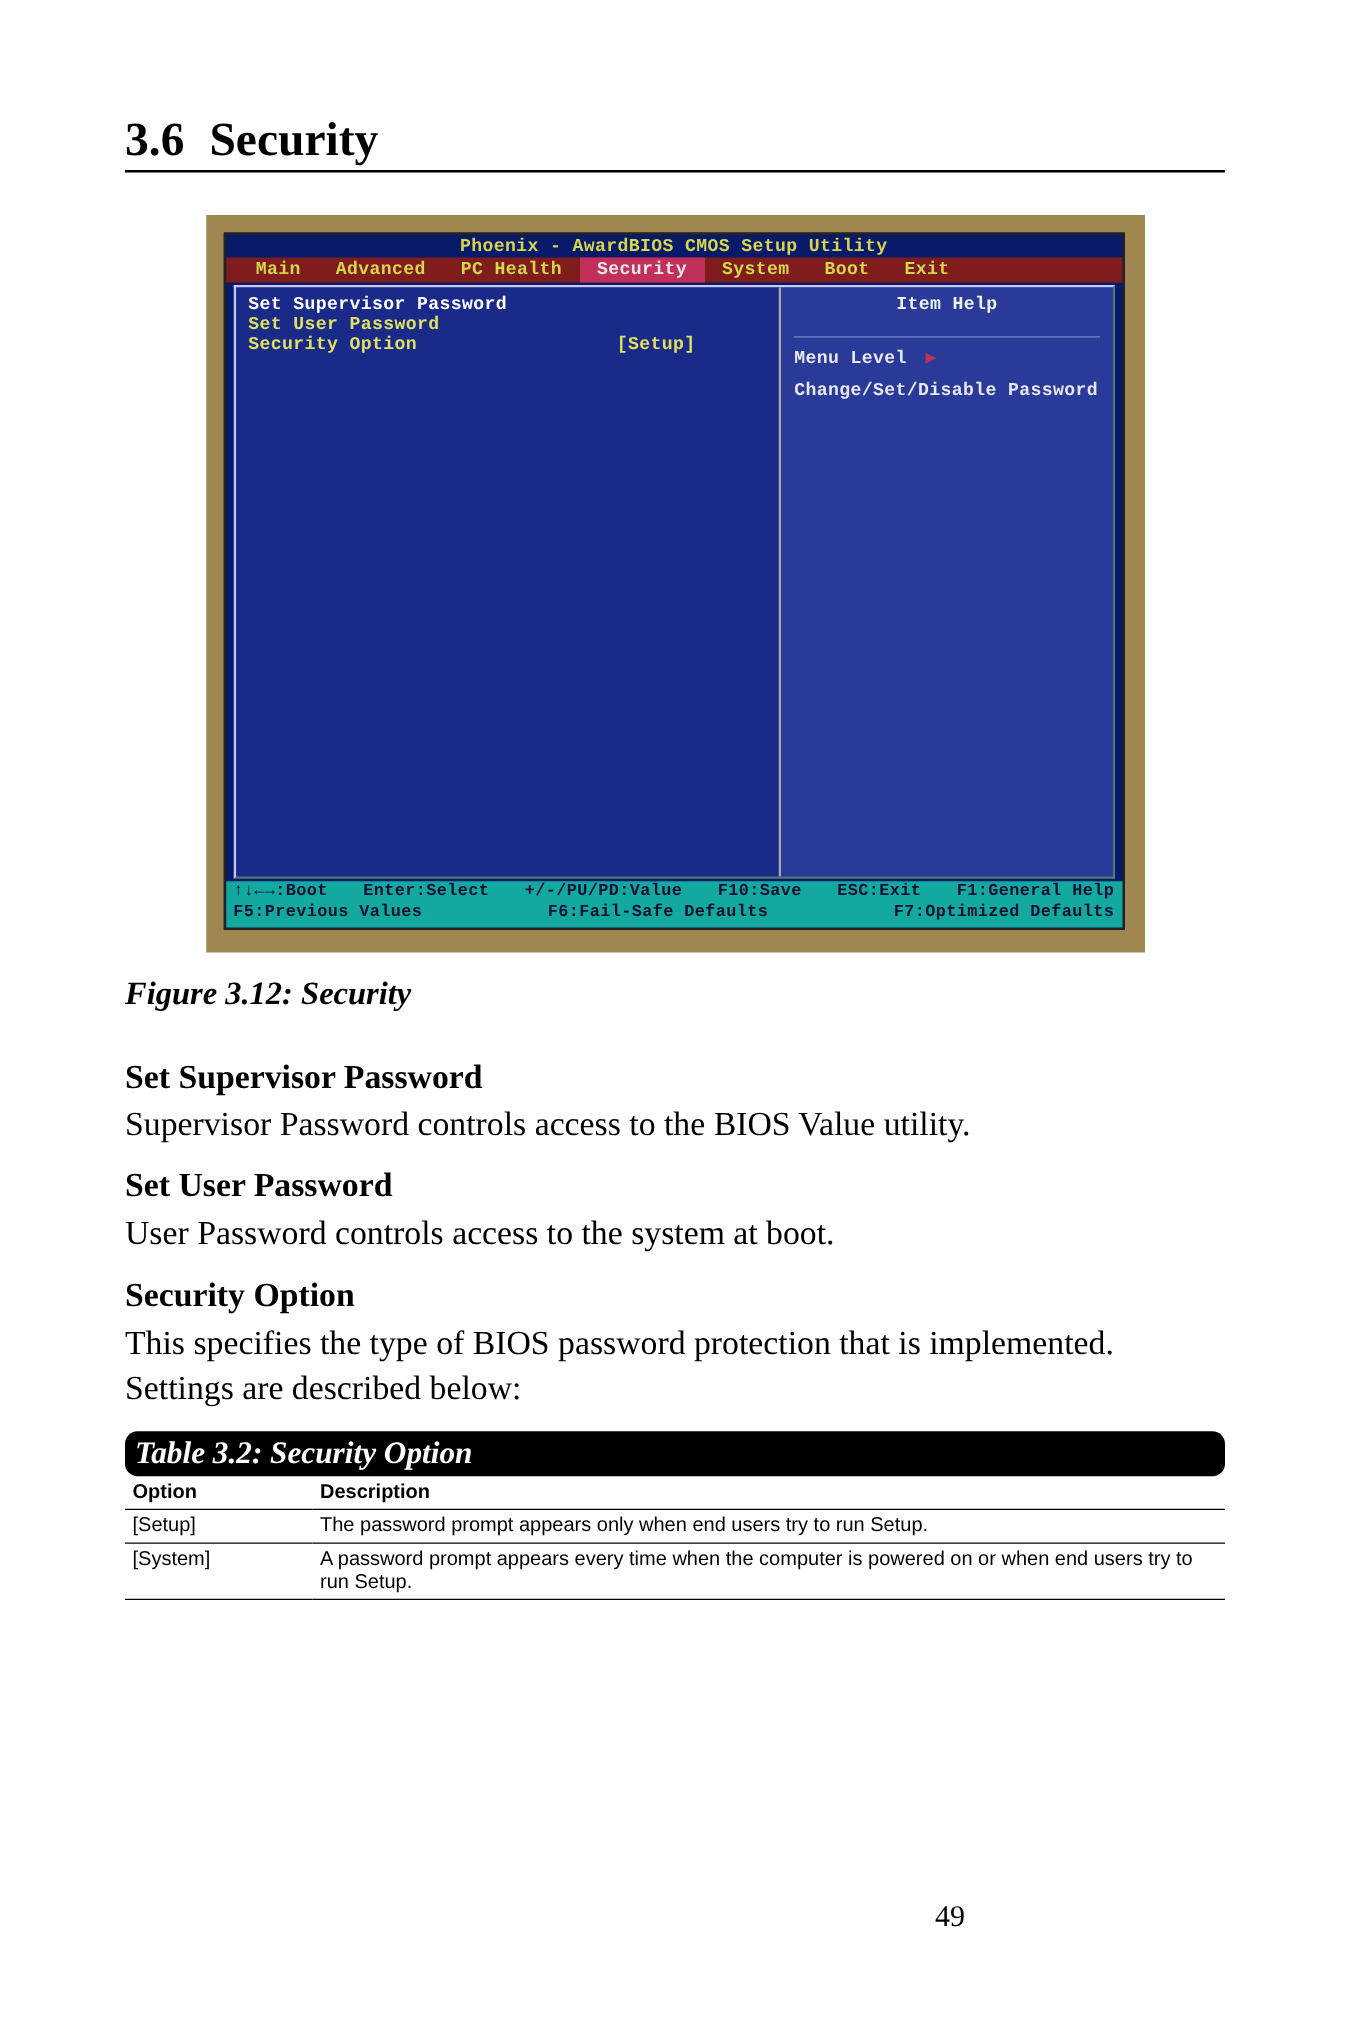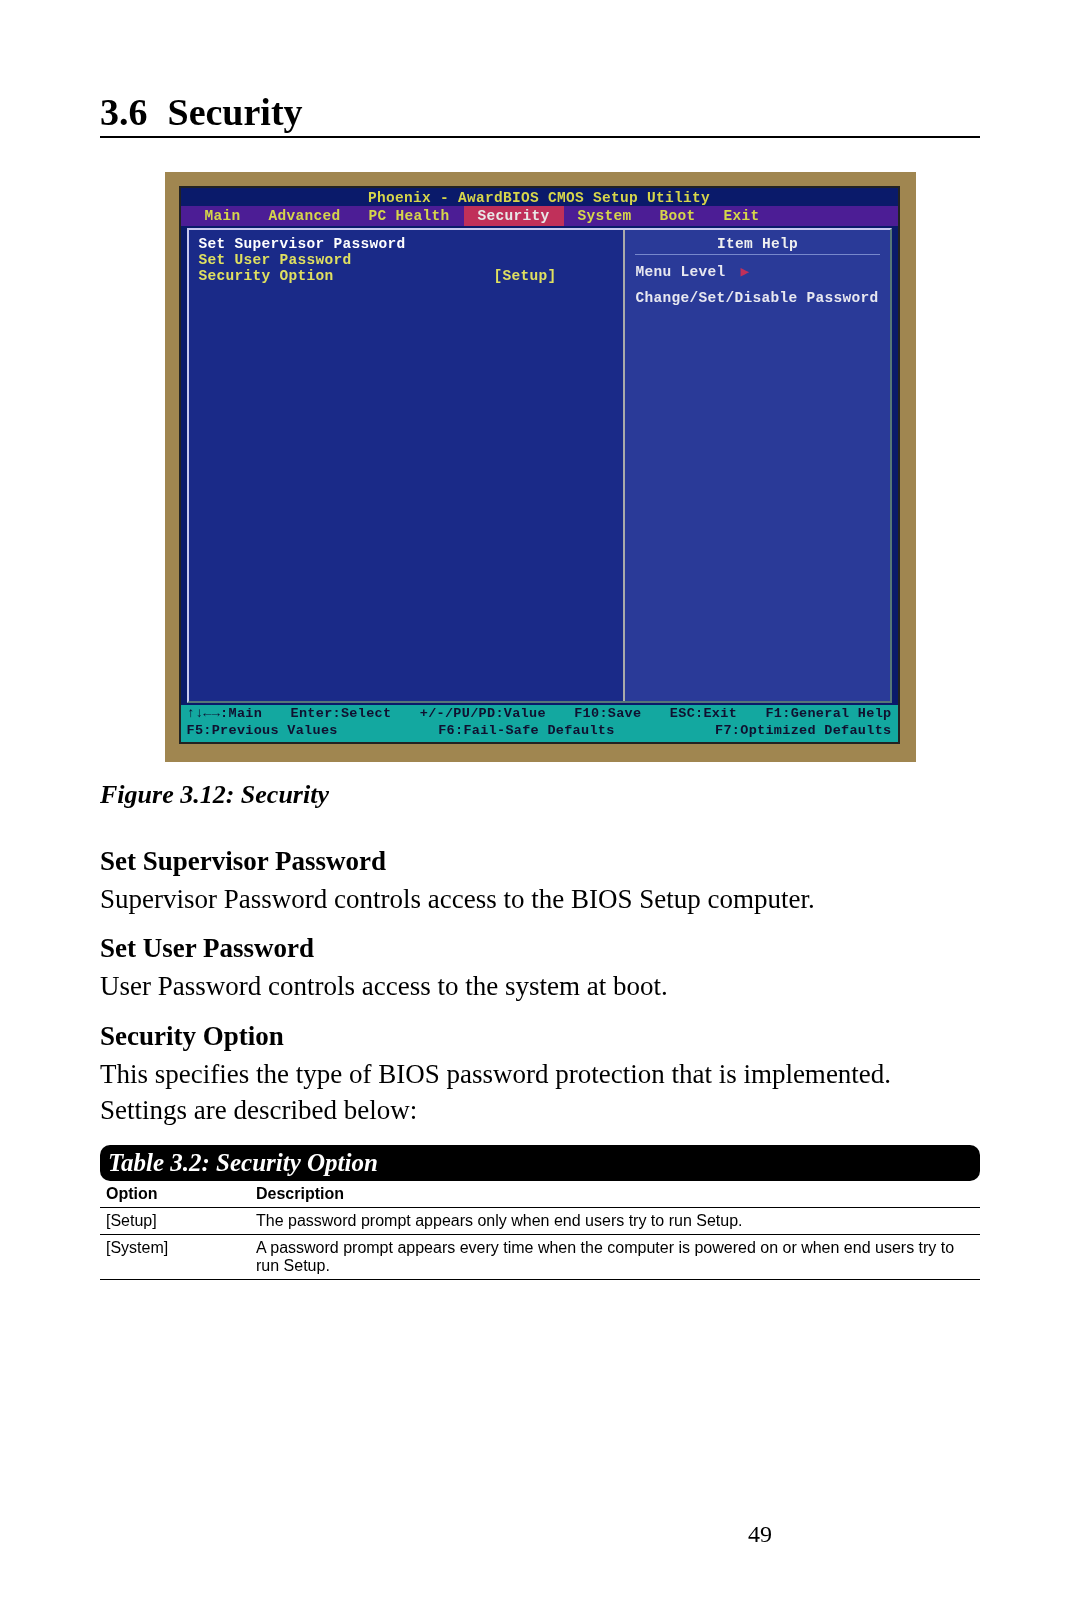--- a/index.html
+++ b/index.html
@@ -38,21 +38,21 @@
   }
   .bios-title {
     background: #0a1a6a;
     color: #d6d64a;
     text-align: center;
     padding: 2px 0 0 0;
     font-size: 14.5px;
   }
   .bios-tabs {
     display: flex;
-    background: #4c1d95;
+    background: #7f1d1d;
     color: #d6d64a;
     padding: 0 10px;
   }
   .bios-tab {
     padding: 2px 14px;
   }
   .bios-tab.active {
     background: #c0305a;
     color: #e8e8e8;
   }
@@ -78,21 +78,21 @@
   .bios-left .val { width: 120px; }
   .bios-right {
     flex: 1;
     background: #2a3a98;
     padding: 6px 10px;
     color: #1a2a88;
   }
   .help-head {
     color: #f0f0f0;
     text-align: center;
-    padding-bottom: 2px;
+    padding-bottom: 17px;
     border-bottom: 1px solid #7788cc;
     margin-bottom: 8px;
   }
   .help-row { color: #e8e8f0; margin-bottom: 10px; }
   .help-row .arrow { color: #c0305a; margin-left: 6px;}
   .bios-footer {
     background: #13a8a0;
     color: #101030;
     padding: 1px 6px 2px 6px;
     font-size: 13.5px;
@@ -193,41 +193,41 @@
         <div class="help-head">Item Help</div>
         <div class="help-row">
           <span>Menu Level</span>
           <span class="arrow">▶</span>
         </div>
         <div class="help-row">Change/Set/Disable Password</div>
       </div>
     </div>
     <div class="bios-footer">
       <div class="bios-foot-row">
-        <span>↑↓←→:Main</span>
+        <span>↑↓←→:Boot</span>
         <span>Enter:Select</span>
         <span>+/-/PU/PD:Value</span>
         <span>F10:Save</span>
         <span>ESC:Exit</span>
         <span>F1:General Help</span>
       </div>
       <div class="bios-foot-row">
         <span>F5:Previous Values</span>
         <span>F6:Fail-Safe Defaults</span>
         <span>F7:Optimized Defaults</span>
       </div>
     </div>
   </div>
 </div>
 
 <div class="fig-caption">Figure 3.12: Security</div>
 
 <div>
   <div class="term-heading">Set Supervisor Password</div>
-  <div class="body-text">Supervisor Password controls access to the BIOS Setup computer.</div>
+  <div class="body-text">Supervisor Password controls access to the BIOS Value utility.</div>
 </div>
 <div>
   <div class="term-heading">Set User Password</div>
   <div class="body-text">User Password controls access to the system at boot.</div>
 </div>
 <div>
   <div class="term-heading">Security Option</div>
   <div class="body-text">This specifies the type of BIOS password protection that is implemented. Settings are described below:</div>
 </div>
 

